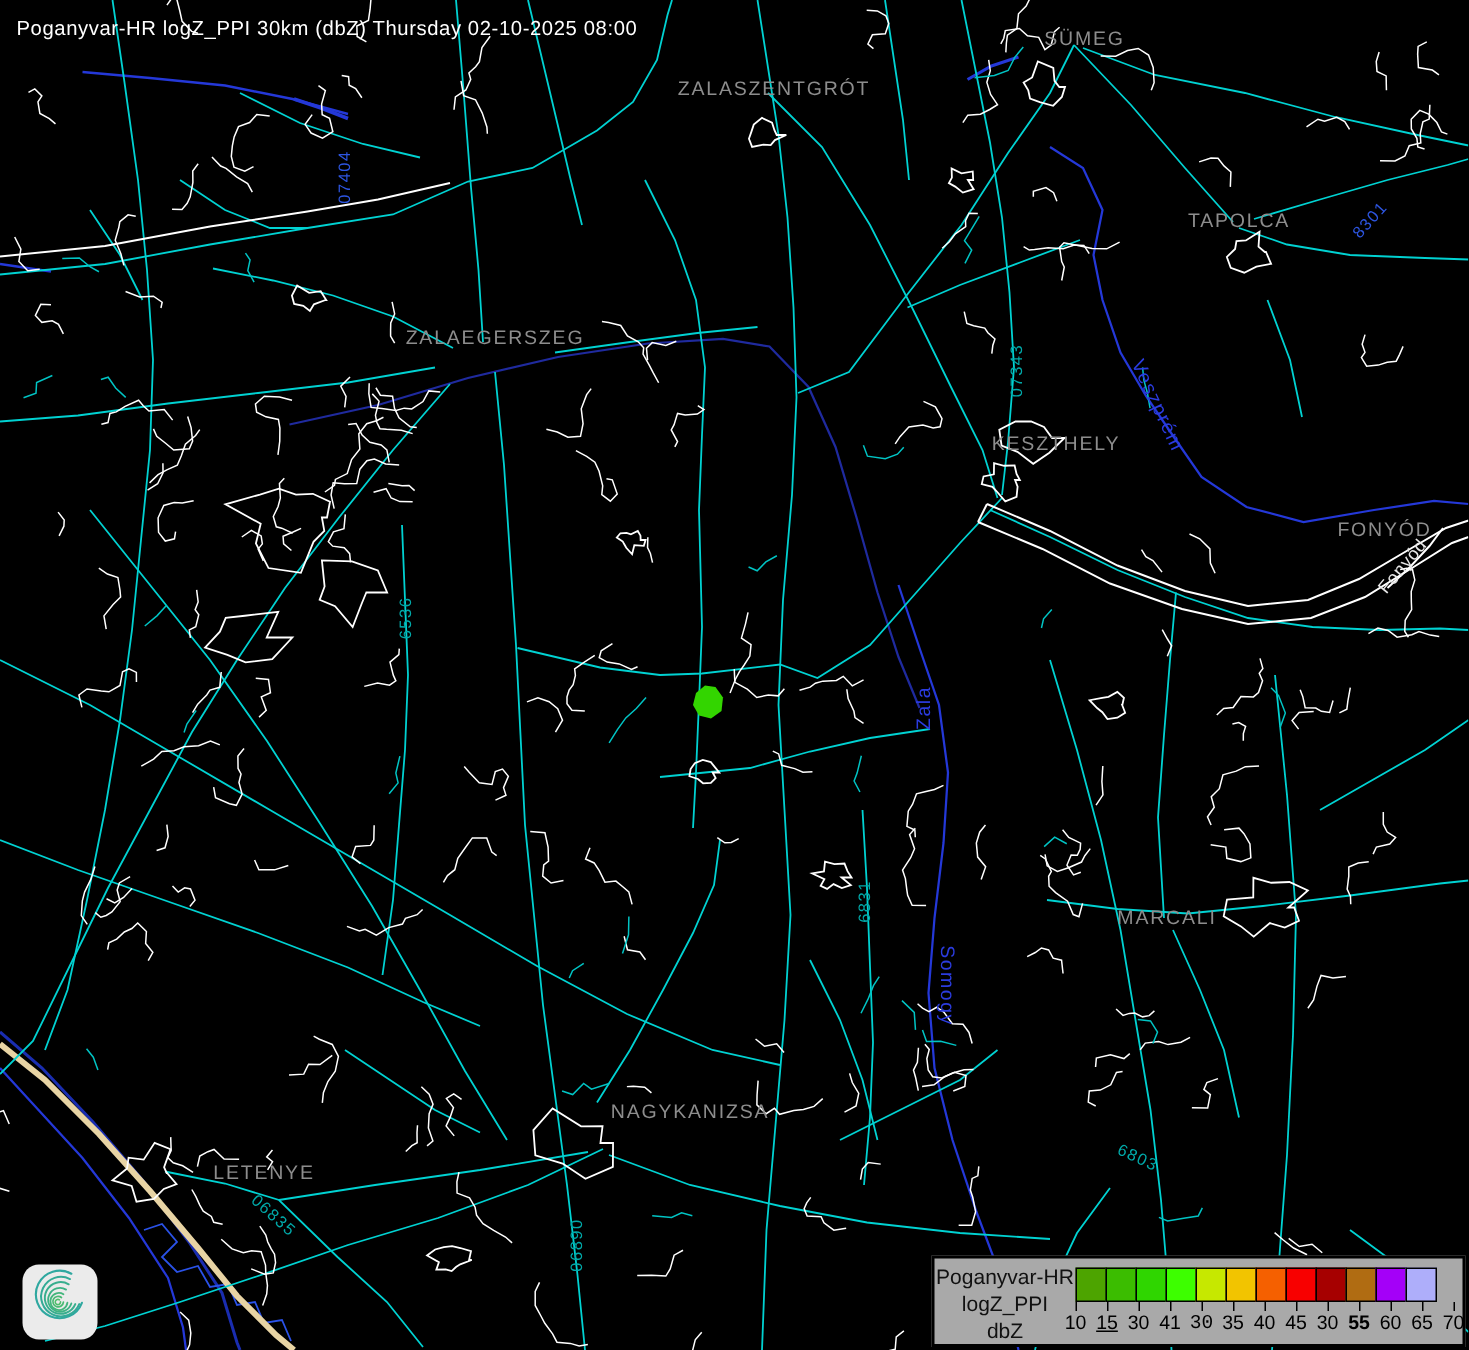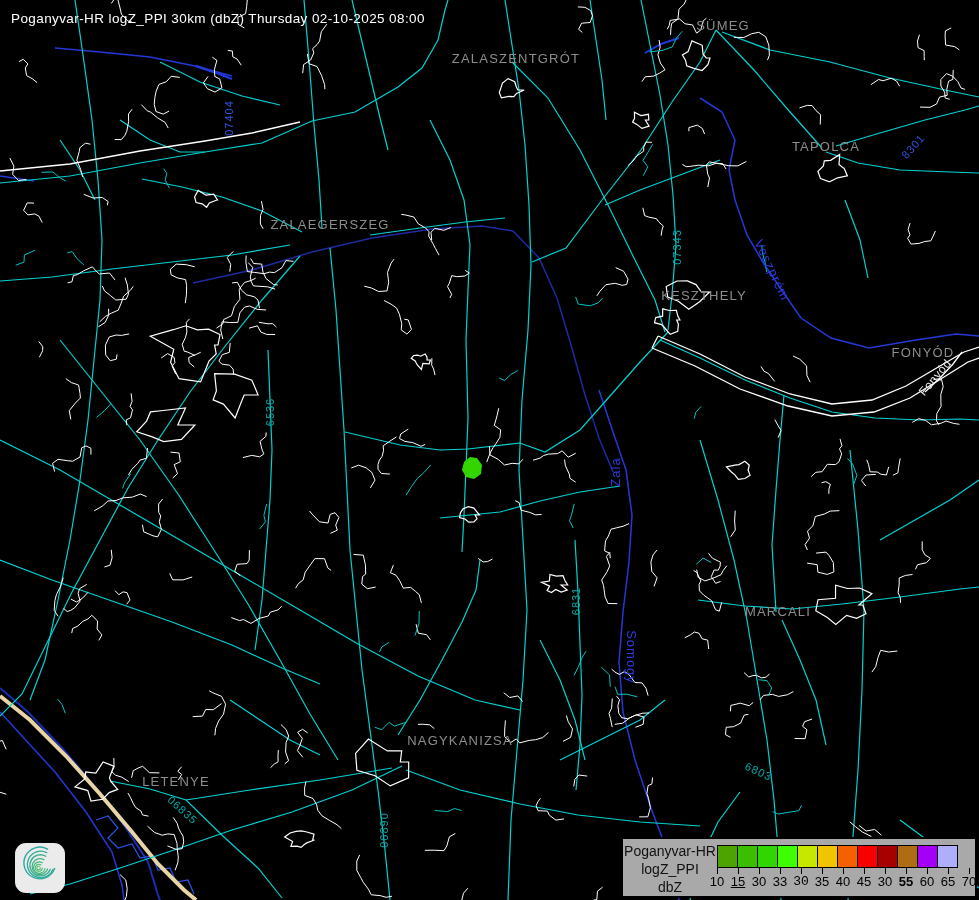--- a/index.html
+++ b/index.html
@@ -357,21 +357,21 @@
         <div class="cell" style="background: rgb(174, 174, 250);"></div>
       </div>
     <div id="legend-ticks">
         <div class="tickmark" style="left: 94px;"></div>
         <div class="ticklabel" style="left: 81px;">10</div>
         <div class="tickmark" style="left: 115px;"></div>
         <div class="ticklabel" style="left: 102px; text-decoration: underline;">15</div>
         <div class="tickmark" style="left: 136px;"></div>
         <div class="ticklabel" style="left: 123px;">30</div>
         <div class="tickmark" style="left: 157px;"></div>
-        <div class="ticklabel" style="left: 144px;">33</div>
+        <div class="ticklabel" style="left: 144px;">41</div>
         <div class="tickmark" style="left: 178px;"></div>
         <div class="ticklabel" style="left: 165px; font-family: Liberation Mono, monospace;">30</div>
         <div class="tickmark" style="left: 199px;"></div>
         <div class="ticklabel" style="left: 186px;">35</div>
         <div class="tickmark" style="left: 220px;"></div>
         <div class="ticklabel" style="left: 207px;">40</div>
         <div class="tickmark" style="left: 241px;"></div>
         <div class="ticklabel" style="left: 228px;">45</div>
         <div class="tickmark" style="left: 262px;"></div>
         <div class="ticklabel" style="left: 249px;">30</div>

